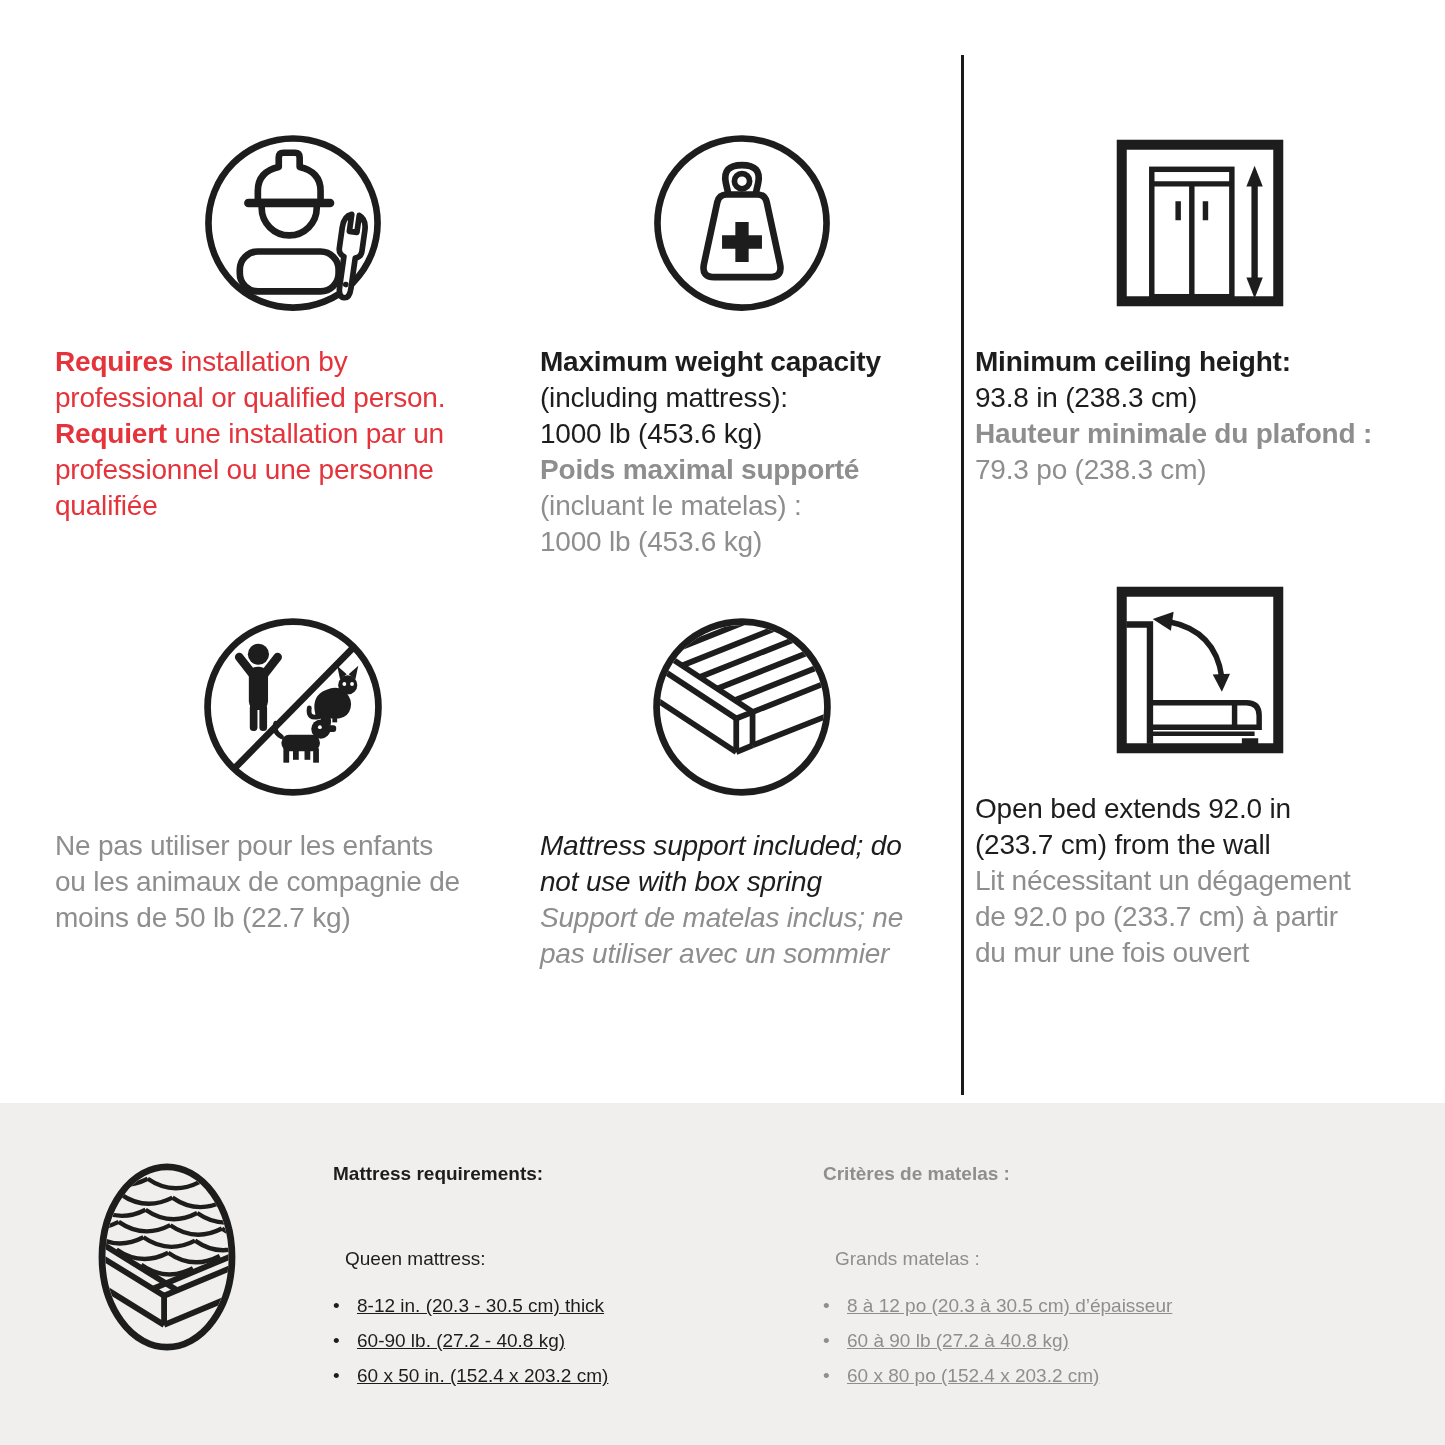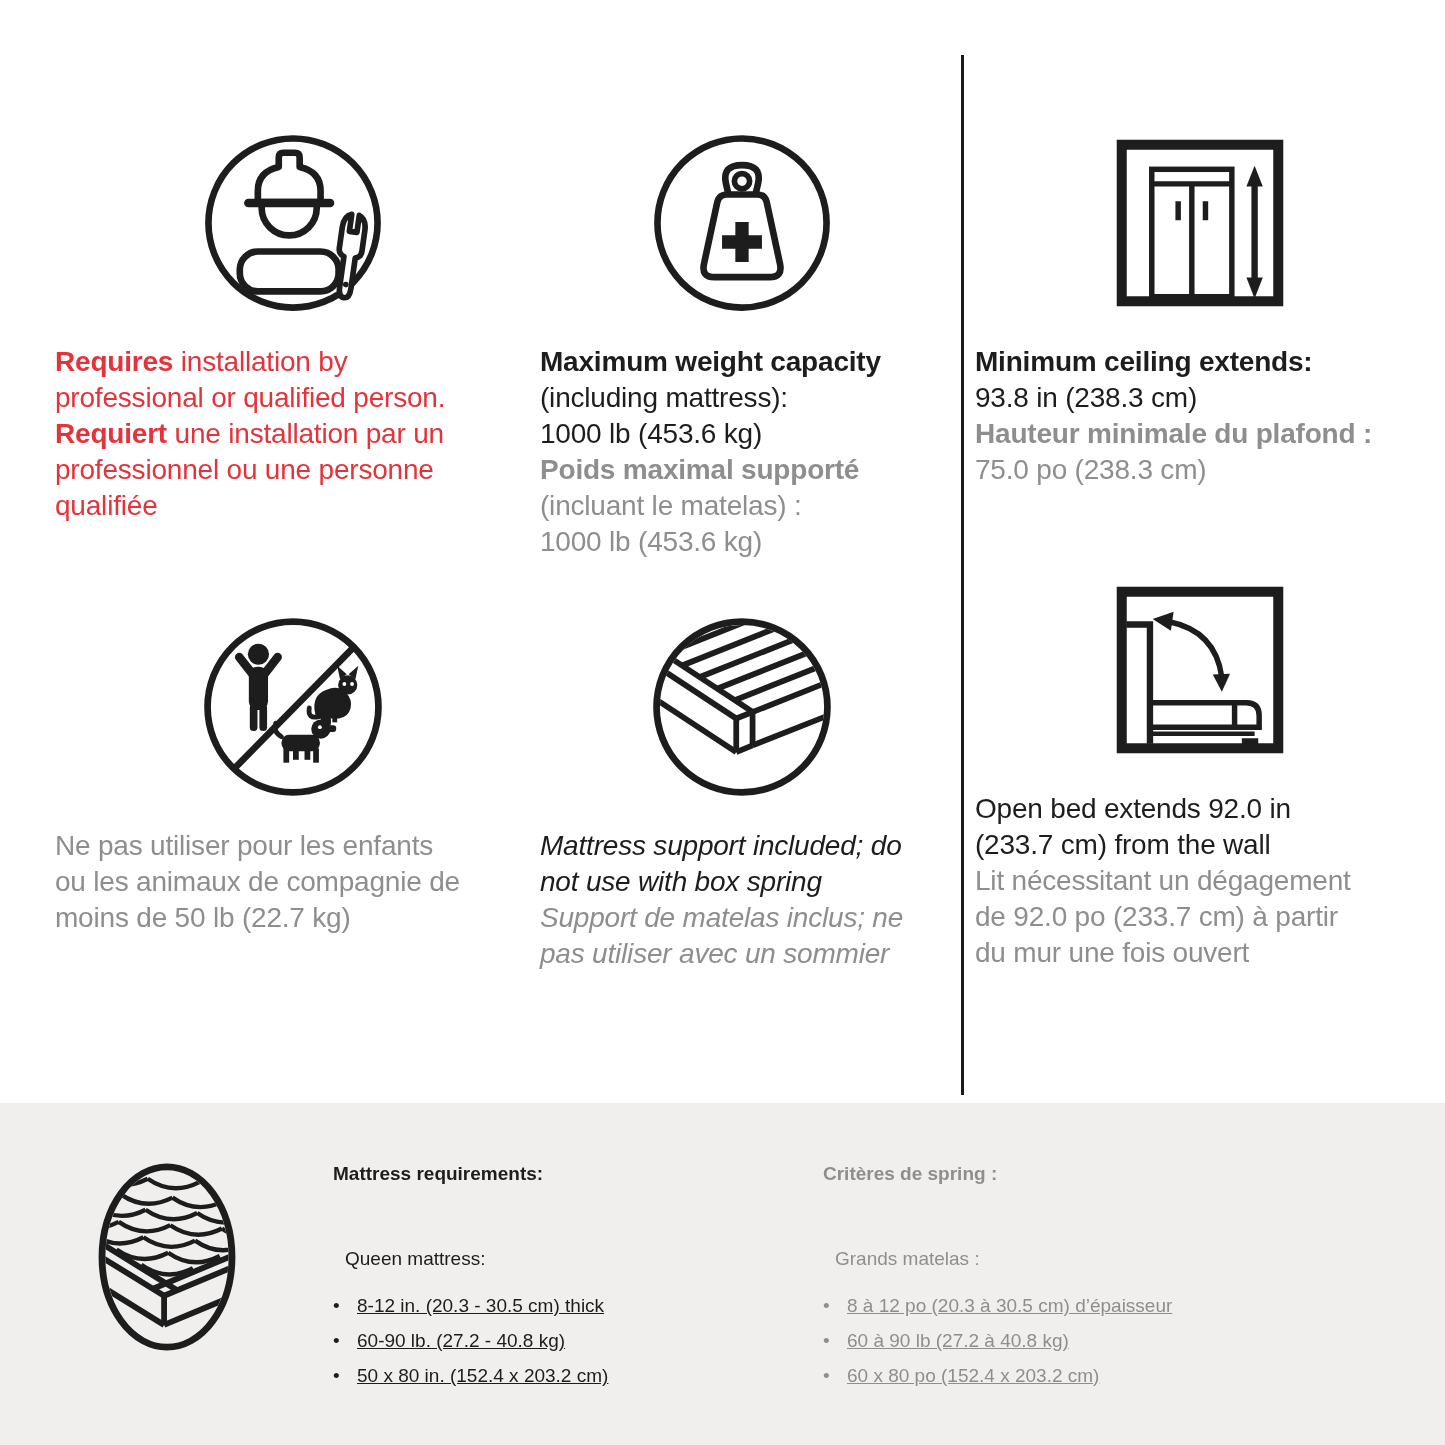--- a/index.html
+++ b/index.html
@@ -103,26 +103,26 @@
           <path d="M47,57 L135,57" stroke-width="6"></path>
           <path d="M91,57 L91,181" stroke-width="6"></path>
           <path d="M76,76 L76,97 M106,76 L106,97" stroke-width="6"></path>
           <path d="M160,56 L160,164" stroke-width="7"></path>
           <path d="M160,37 L151,60 L169,60 Z" fill="#1d1d1d" stroke="none"></path>
           <path d="M160,183 L151,160 L169,160 Z" fill="#1d1d1d" stroke="none"></path>
         </g>
       </svg>
     </div>
     <p class="txt black">
-      <span class="line b">Minimum ceiling extends:</span>
+      <span class="line b">Minimum ceiling height:</span>
       <span class="line">93.8 in (238.3 cm)</span>
     </p>
     <p class="txt gray">
       <span class="line b">Hauteur minimale du plafond :</span>
-      <span class="line">75.0 po (238.3 cm)</span>
+      <span class="line">79.3 po (238.3 cm)</span>
     </p>
   </section>
 
   <section class="cell c1r2">
     <div class="icon-box">
       <svg viewBox="0 0 200 200" width="192" height="192">
         <circle cx="100" cy="100" r="89" fill="none" stroke="#1d1d1d" stroke-width="7"></circle>
         <path d="M40,163 L162,39" stroke="#1d1d1d" stroke-width="7" fill="none"></path>
         <g>
           <circle cx="64" cy="45" r="11" fill="#1d1d1d"></circle>
@@ -261,26 +261,26 @@
       </g>
     </svg>
   </div>
 
   <div class="req-block req-en">
     <span class="req-heading">Mattress requirements:</span>
     <span class="req-sub">Queen mattress:</span>
     <ul class="req-list">
       <li>8-12 in. (20.3 - 30.5 cm) thick</li>
       <li>60-90 lb. (27.2 - 40.8 kg)</li>
-      <li>50 x 80 in. (152.4 x 203.2 cm)</li>
+      <li>60 x 50 in. (152.4 x 203.2 cm)</li>
     </ul>
   </div>
 
   <div class="req-block req-fr">
-    <span class="req-heading">Critères de spring :</span>
+    <span class="req-heading">Critères de matelas :</span>
     <span class="req-sub">Grands matelas :</span>
     <ul class="req-list">
       <li>8 à 12 po (20.3 à 30.5 cm) d’épaisseur</li>
       <li>60 à 90 lb (27.2 à 40.8 kg)</li>
       <li>60 x 80 po (152.4 x 203.2 cm)</li>
     </ul>
   </div>
 
 </div>
 

